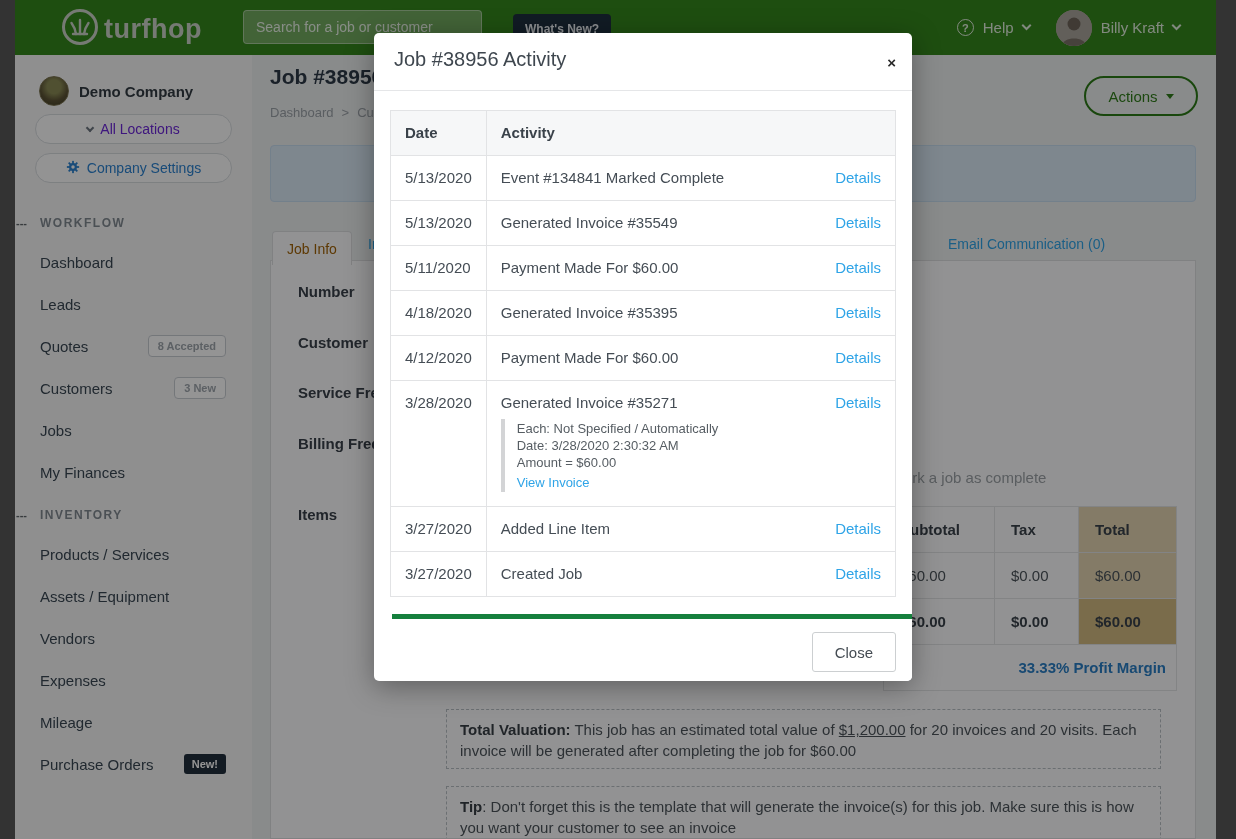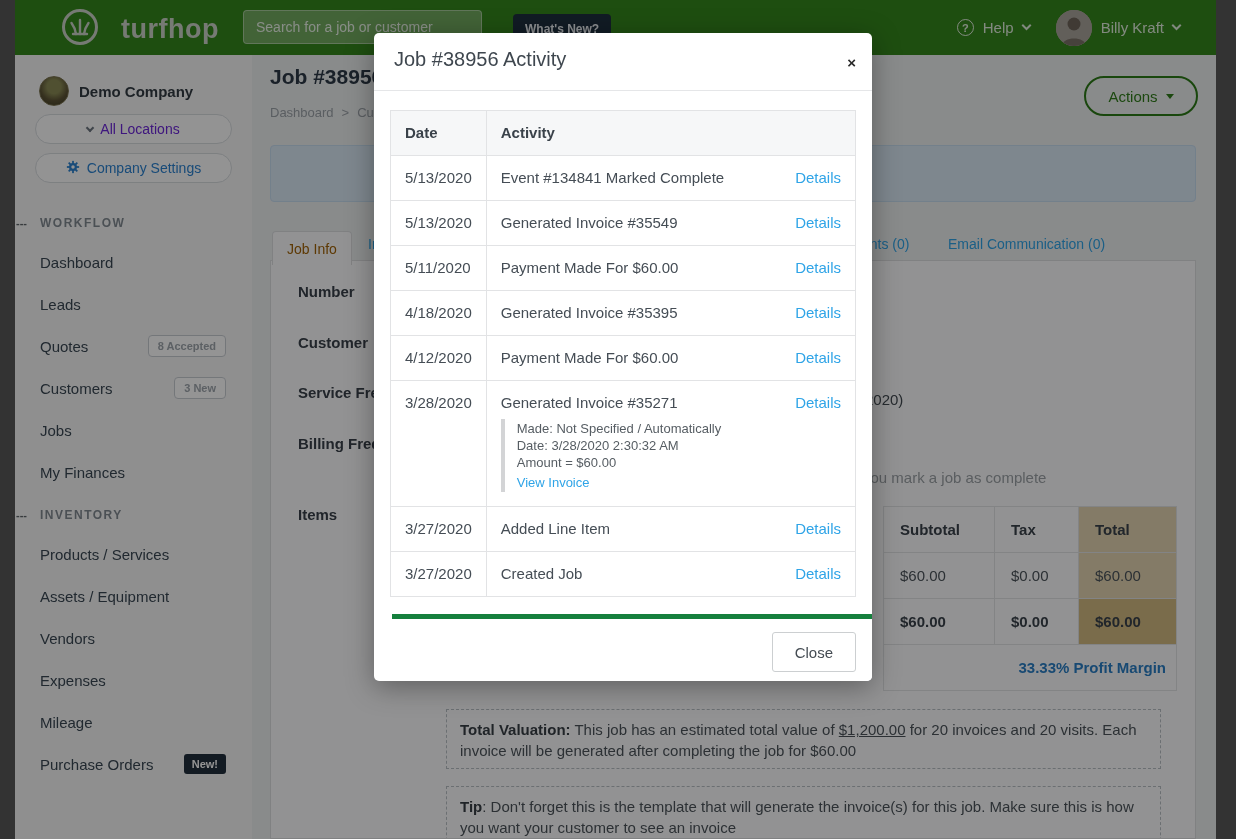--- a/index.html
+++ b/index.html
@@ -2,21 +2,21 @@
 <html><head>
 <meta charset="utf-8">
 <style>
   * { margin:0; padding:0; box-sizing:border-box; }
   html,body { width:1236px; height:839px; }
   body { font-family:"Liberation Sans", sans-serif; background:#595959; position:relative; overflow:hidden; }
   #app { position:absolute; inset:0; }
 
   
   .navbar { position:absolute; left:15px; top:0; width:1201px; height:55px; background:#35871c; }
-  .brand { position:absolute; left:45px; top:7px; display:flex; align-items:center; gap:21px; cursor:pointer; }
+  .brand { position:absolute; left:45px; top:7px; display:flex; align-items:center; gap:4px; cursor:pointer; }
   .brand-text { font-size:27px; font-weight:600; color:#ccd3c9; letter-spacing:.5px; }
   .search { position:absolute; left:228px; top:10px; width:239px; height:34px; border-radius:4px;
             background:rgba(255,255,255,.30); border:1px solid rgba(255,255,255,.38);
             padding:0 12px; font-size:14px; color:#fff; font-family:inherit; }
   .search::placeholder { color:rgba(255,255,255,.85); }
   .whats-new { position:absolute; left:498px; top:14px; height:30px; padding:0 12px; background:#1e2f3e;
                color:#eef2f6; border:none; border-radius:4px; font-size:12px; font-weight:700; font-family:inherit; cursor:pointer; }
   .nav-right { position:absolute; right:36px; top:0; height:55px; display:flex; align-items:center; gap:26px; color:rgba(255,255,255,.85); }
   .help-group, .user-group { display:flex; align-items:center; gap:9px; cursor:pointer; font-size:15px; }
   .help-circle { width:17px; height:17px; border:1.5px solid rgba(255,255,255,.85); border-radius:50%;
@@ -79,21 +79,21 @@
 
   .note { position:absolute; left:175px; width:715px; border:1px dashed #b9bfc5; background:#fcfcfd;
           padding:9px 13px; font-size:15px; color:#4c545b; line-height:21px; }
   .note b { color:#383f46; }
   .note .uline { text-decoration:underline; }
   .note.n1 { top:448px; height:60px; }
   .note.n2 { top:525px; height:70px; }
 
   
   .backdrop { position:absolute; inset:0; background:rgba(0,0,0,.42); z-index:40; }
-  .modal { position:absolute; left:374px; top:33px; width:498px; height:648px; background:#fff; border-radius:5px;
+  .modal { position:absolute; left:374px; top:33px; width:538px; height:648px; background:#fff; border-radius:5px;
            box-shadow:0 6px 28px rgba(0,0,0,.35); z-index:50; overflow:hidden; }
   .m-head { height:58px; border-bottom:1px solid #e5e6e8; padding:15px 20px; position:relative; }
   .m-title { font-size:20px; color:#3f474f; }
   .m-close { position:absolute; right:16px; top:21px; font-size:15px; font-weight:700; color:#2a2a2a; cursor:pointer; }
   .m-body { position:absolute; top:58px; left:0; right:0; bottom:67px; padding:19px 16px 0; overflow:hidden; }
   table.activity { width:100%; border-collapse:collapse; font-size:15px; }
   .activity th, .activity td { border:1px solid #e2e3e5; text-align:left; vertical-align:top; padding:13px 14px 14px; color:#454d55; }
   .activity th { background:#f6f7f8; font-weight:700; color:#3a424a; }
   .activity .date-col { width:88px; }
   .det-link { float:right; color:#2fa4e7; cursor:pointer; }
@@ -315,21 +315,21 @@
           <tr>
             <td class="date-col">4/12/2020</td>
             <td><span class="det-link">Details</span><span>Payment Made For $60.00</span></td>
           </tr>
           <tr>
             <td class="date-col">3/28/2020</td>
             <td>
               <span class="det-link">Details</span>
               <span>Generated Invoice #35271</span>
               <div class="exp">
-                <div>Made: Not Specified / Automatically</div>
+                <div>Each: Not Specified / Automatically</div>
                 <div>Date: 3/28/2020 2:30:32 AM</div>
                 <div>Amount = $60.00</div>
                 <span class="vi">View Invoice</span>
               </div>
             </td>
           </tr>
           <tr>
             <td class="date-col">3/27/2020</td>
             <td><span class="det-link">Details</span><span>Added Line Item</span></td>
           </tr>

